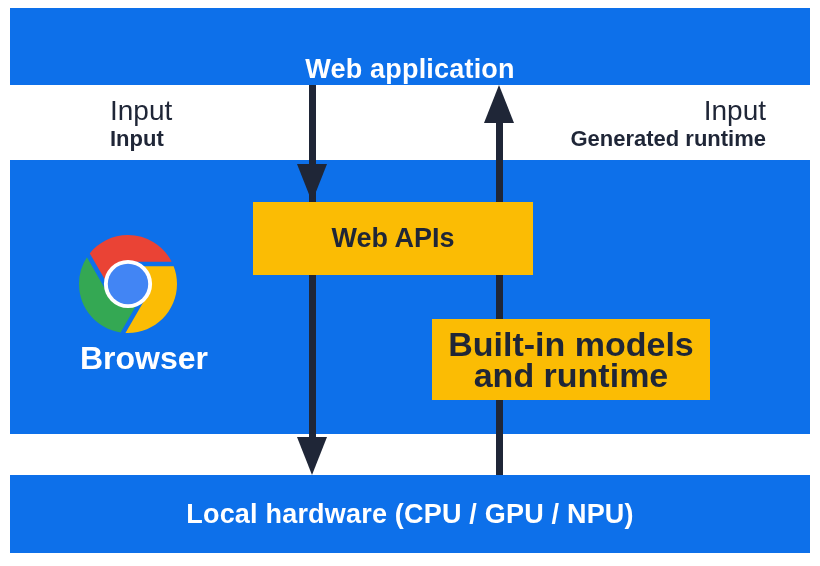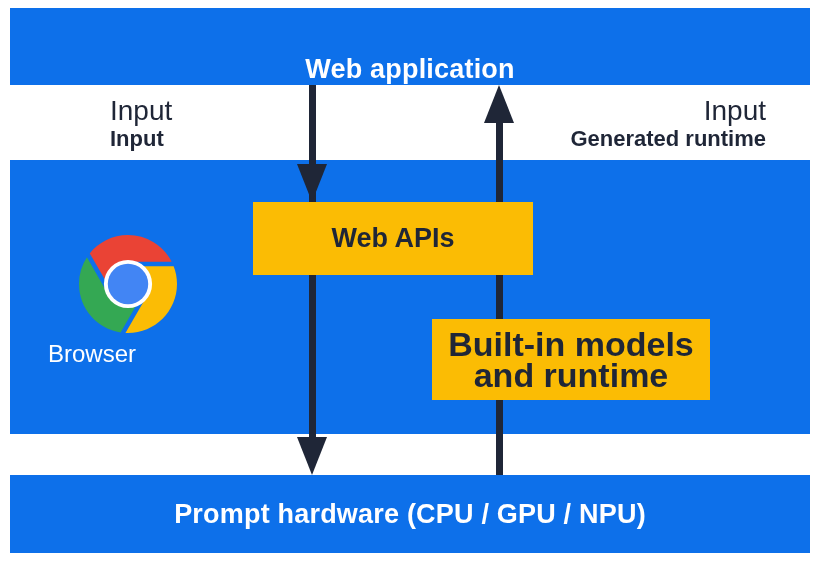--- a/index.html
+++ b/index.html
@@ -37,36 +37,36 @@
   .head-3{left:484px;top:85px;}
 
   
   .ybox{position:absolute;background:var(--yellow,#FBBC04);color:var(--ink,#1F2637);
         display:flex;flex-direction:column;align-items:center;justify-content:center;text-align:center;}
   .web-apis{left:253px;top:202px;width:280px;height:73px;font-size:27px;font-weight:700;}
   .builtin{left:432px;top:319px;width:278px;height:81px;font-size:34px;font-weight:700;line-height:31px;}
 
   
   .chrome-logo{position:absolute;left:79px;top:235px;width:98px;height:98px;}
-  .browser-label{position:absolute;left:48px;top:340px;width:160px;text-align:left;
-                 color:var(--white,#fff);font-size:24px;font-weight:400;}
+  .browser-label{position:absolute;left:48px;top:340px;width:160px;text-align:right;
+                 color:var(--white,#fff);font-size:32px;font-weight:700;}
 </style>
 </head>
 <body>
 
 <div class="canvas">
 
   <div class="band top-bar">
     <span class="bar-title">Web application</span>
   </div>
 
   <div class="band mid-band"></div>
 
   <div class="band bottom-bar">
-    <span class="bar-title">Prompt hardware (CPU / GPU / NPU)</span>
+    <span class="bar-title">Local hardware (CPU / GPU / NPU)</span>
   </div>
 
   <div class="io-block io-left">
     <div class="io-caption">Input</div>
     <div class="io-value">Input</div>
   </div>
   <div class="io-block io-right">
     <div class="io-caption">Input</div>
     <div class="io-value">Generated runtime</div>
   </div>

